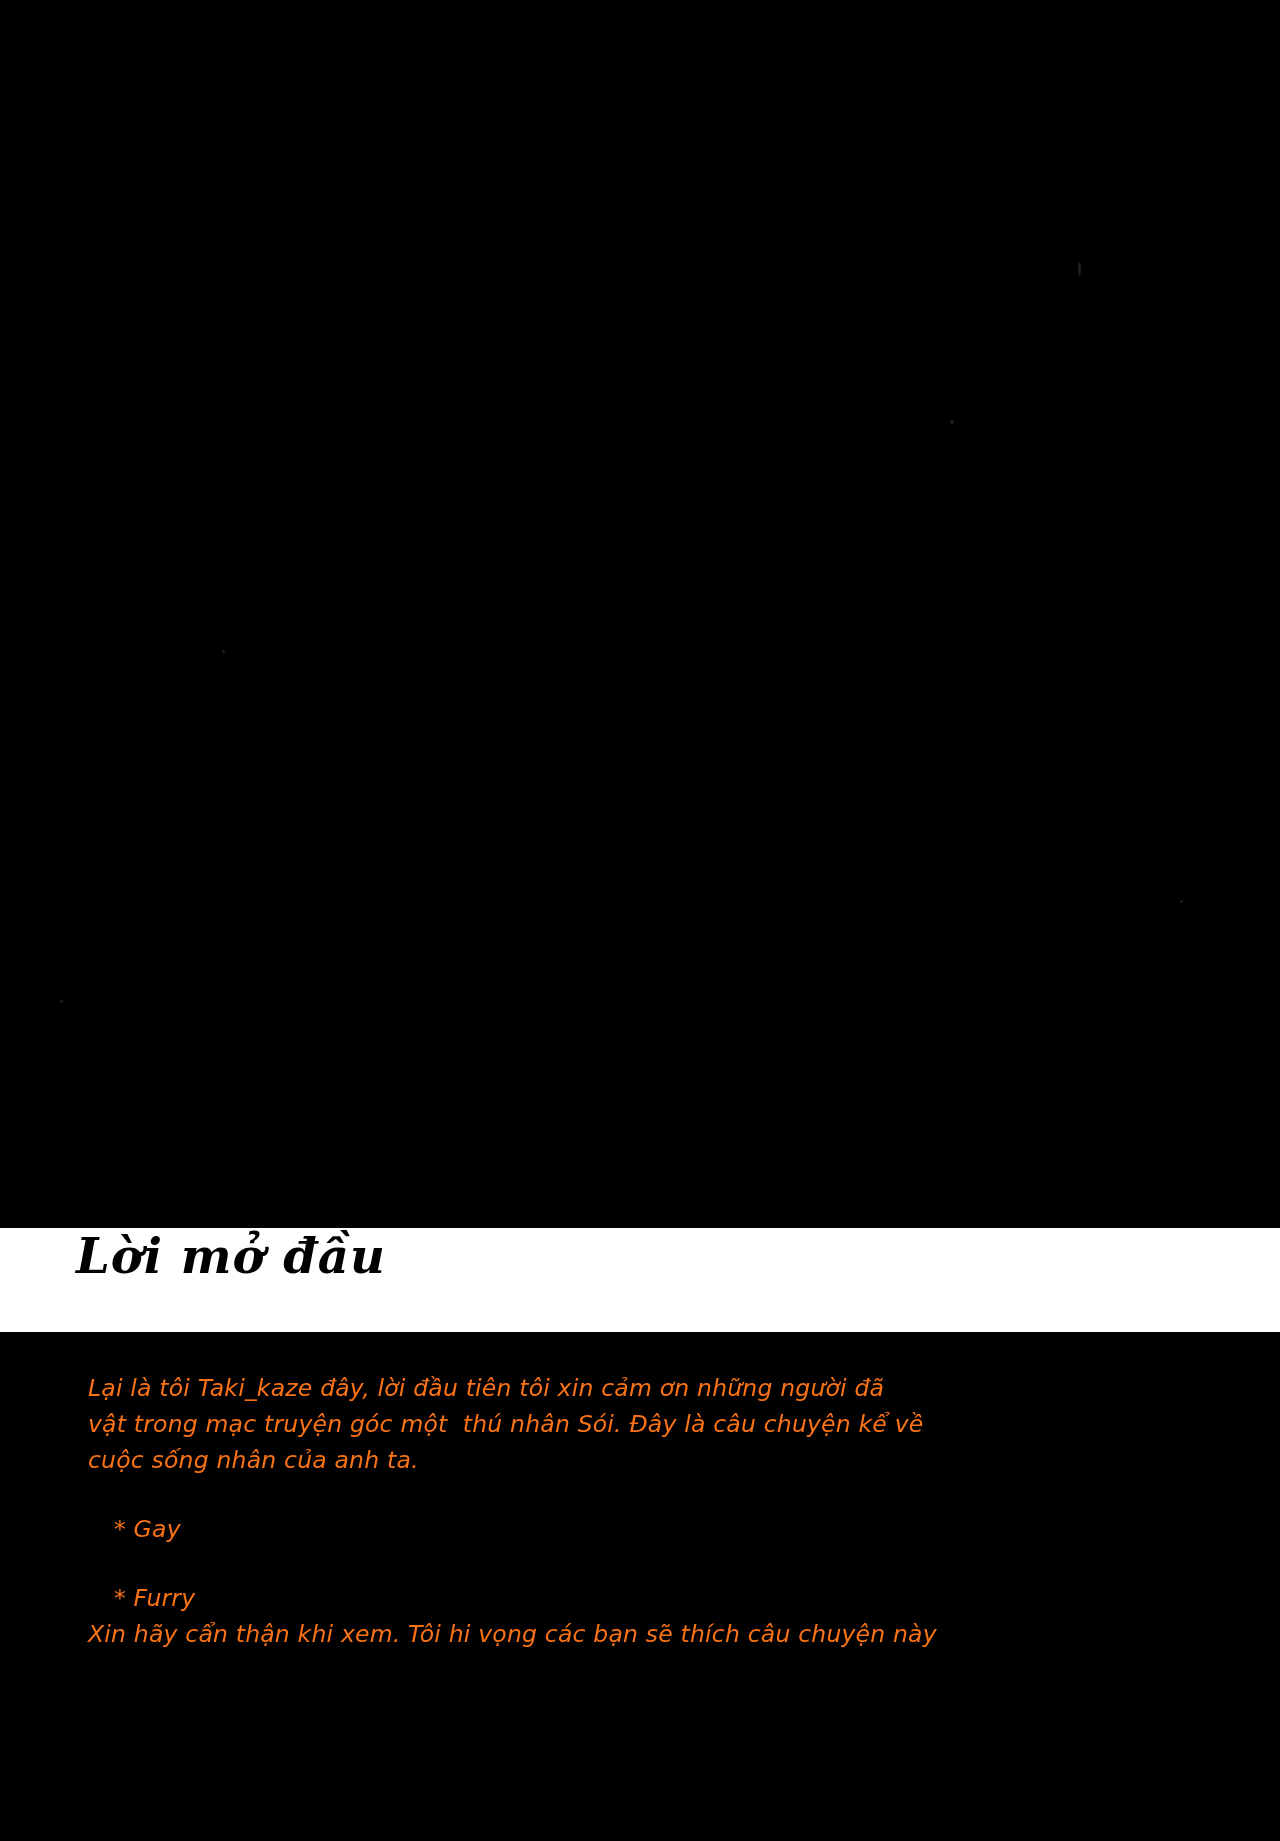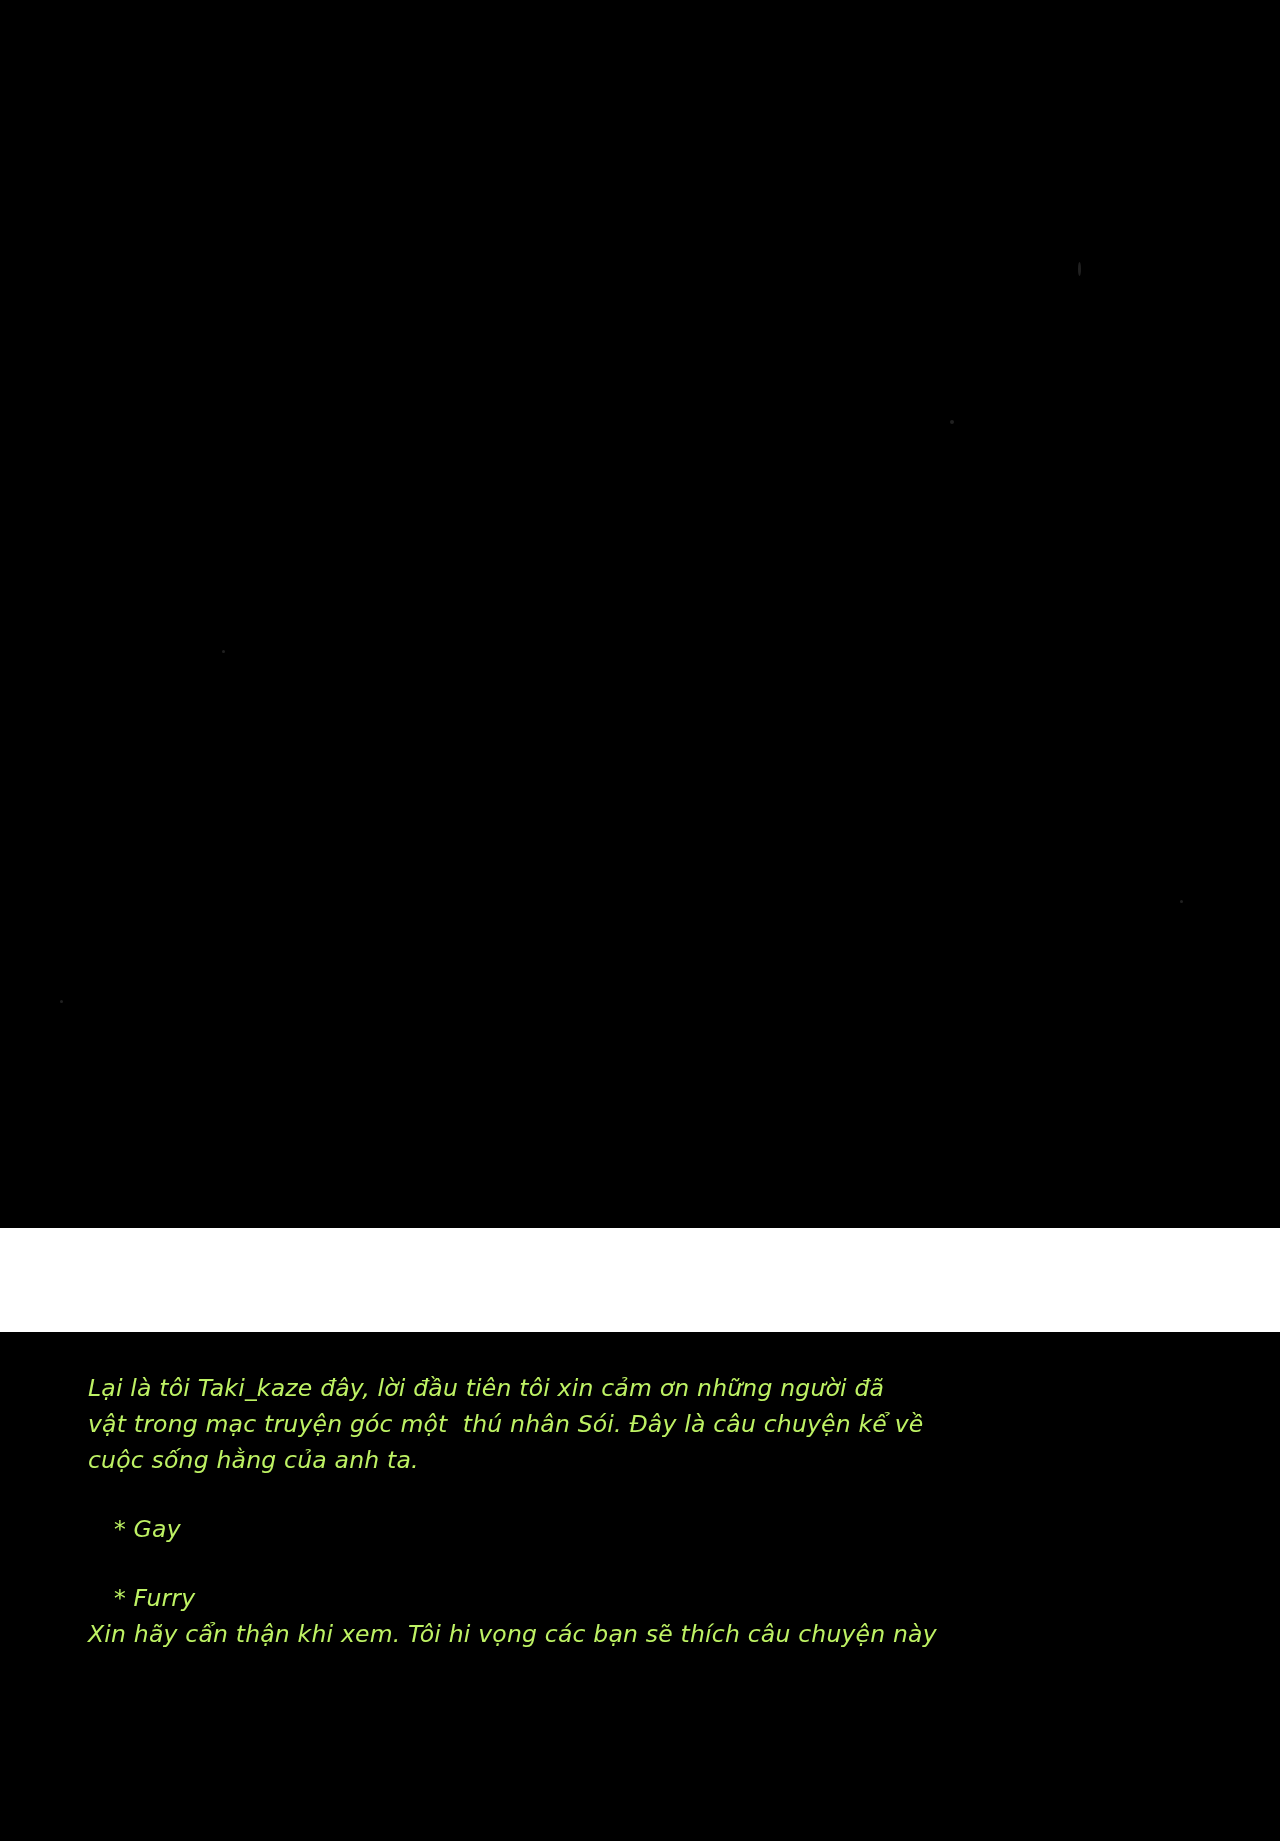--- a/index.html
+++ b/index.html
@@ -57,21 +57,21 @@
     letter-spacing: 1px;
     white-space: nowrap;
   }
 
   
   .body-block {
     position: absolute;
     left: 88px;
     top: 1370px;
     width: 880px;
-    color: #bef264;
+    color: #f97316;
     font-family: "DejaVu Sans", sans-serif;
     font-size: 23.5px;
     line-height: 36px;
     font-style: italic;
     letter-spacing: 0.2px;
   }
 
   .para-line {
     white-space: pre-wrap;
   }
@@ -98,23 +98,24 @@
   <div class="top-black">
     <div class="speck" style="left:1078px; top:262px; width:3px; height:14px;"></div>
     <div class="speck" style="left:950px; top:420px; width:4px; height:4px;"></div>
     <div class="speck" style="left:222px; top:650px; width:3px; height:3px;"></div>
     <div class="speck" style="left:1180px; top:900px; width:3px; height:3px;"></div>
     <div class="speck" style="left:60px; top:1000px; width:3px; height:3px;"></div>
   </div>
 
   <div class="title-band"></div>
 
+  <div class="title-text">Lời mở đầu</div>
 
   <div class="body-block">
     <div class="para-line">Lại là tôi Taki_kaze đây, lời đầu tiên tôi xin cảm ơn những người đã</div>
     <div class="para-line">vật trong mạc truyện góc một  thú nhân Sói. Đây là câu chuyện kể về</div>
-    <div class="para-line">cuộc sống hằng của anh ta.</div>
+    <div class="para-line">cuộc sống nhân của anh ta.</div>
     <div class="list-line">* Gay</div>
     <div class="list-line">* Furry</div>
     <div class="para-line">Xin hãy cẩn thận khi xem. Tôi hi vọng các bạn sẽ thích câu chuyện này</div>
   </div>
 
 </div>
 
 </body></html>

